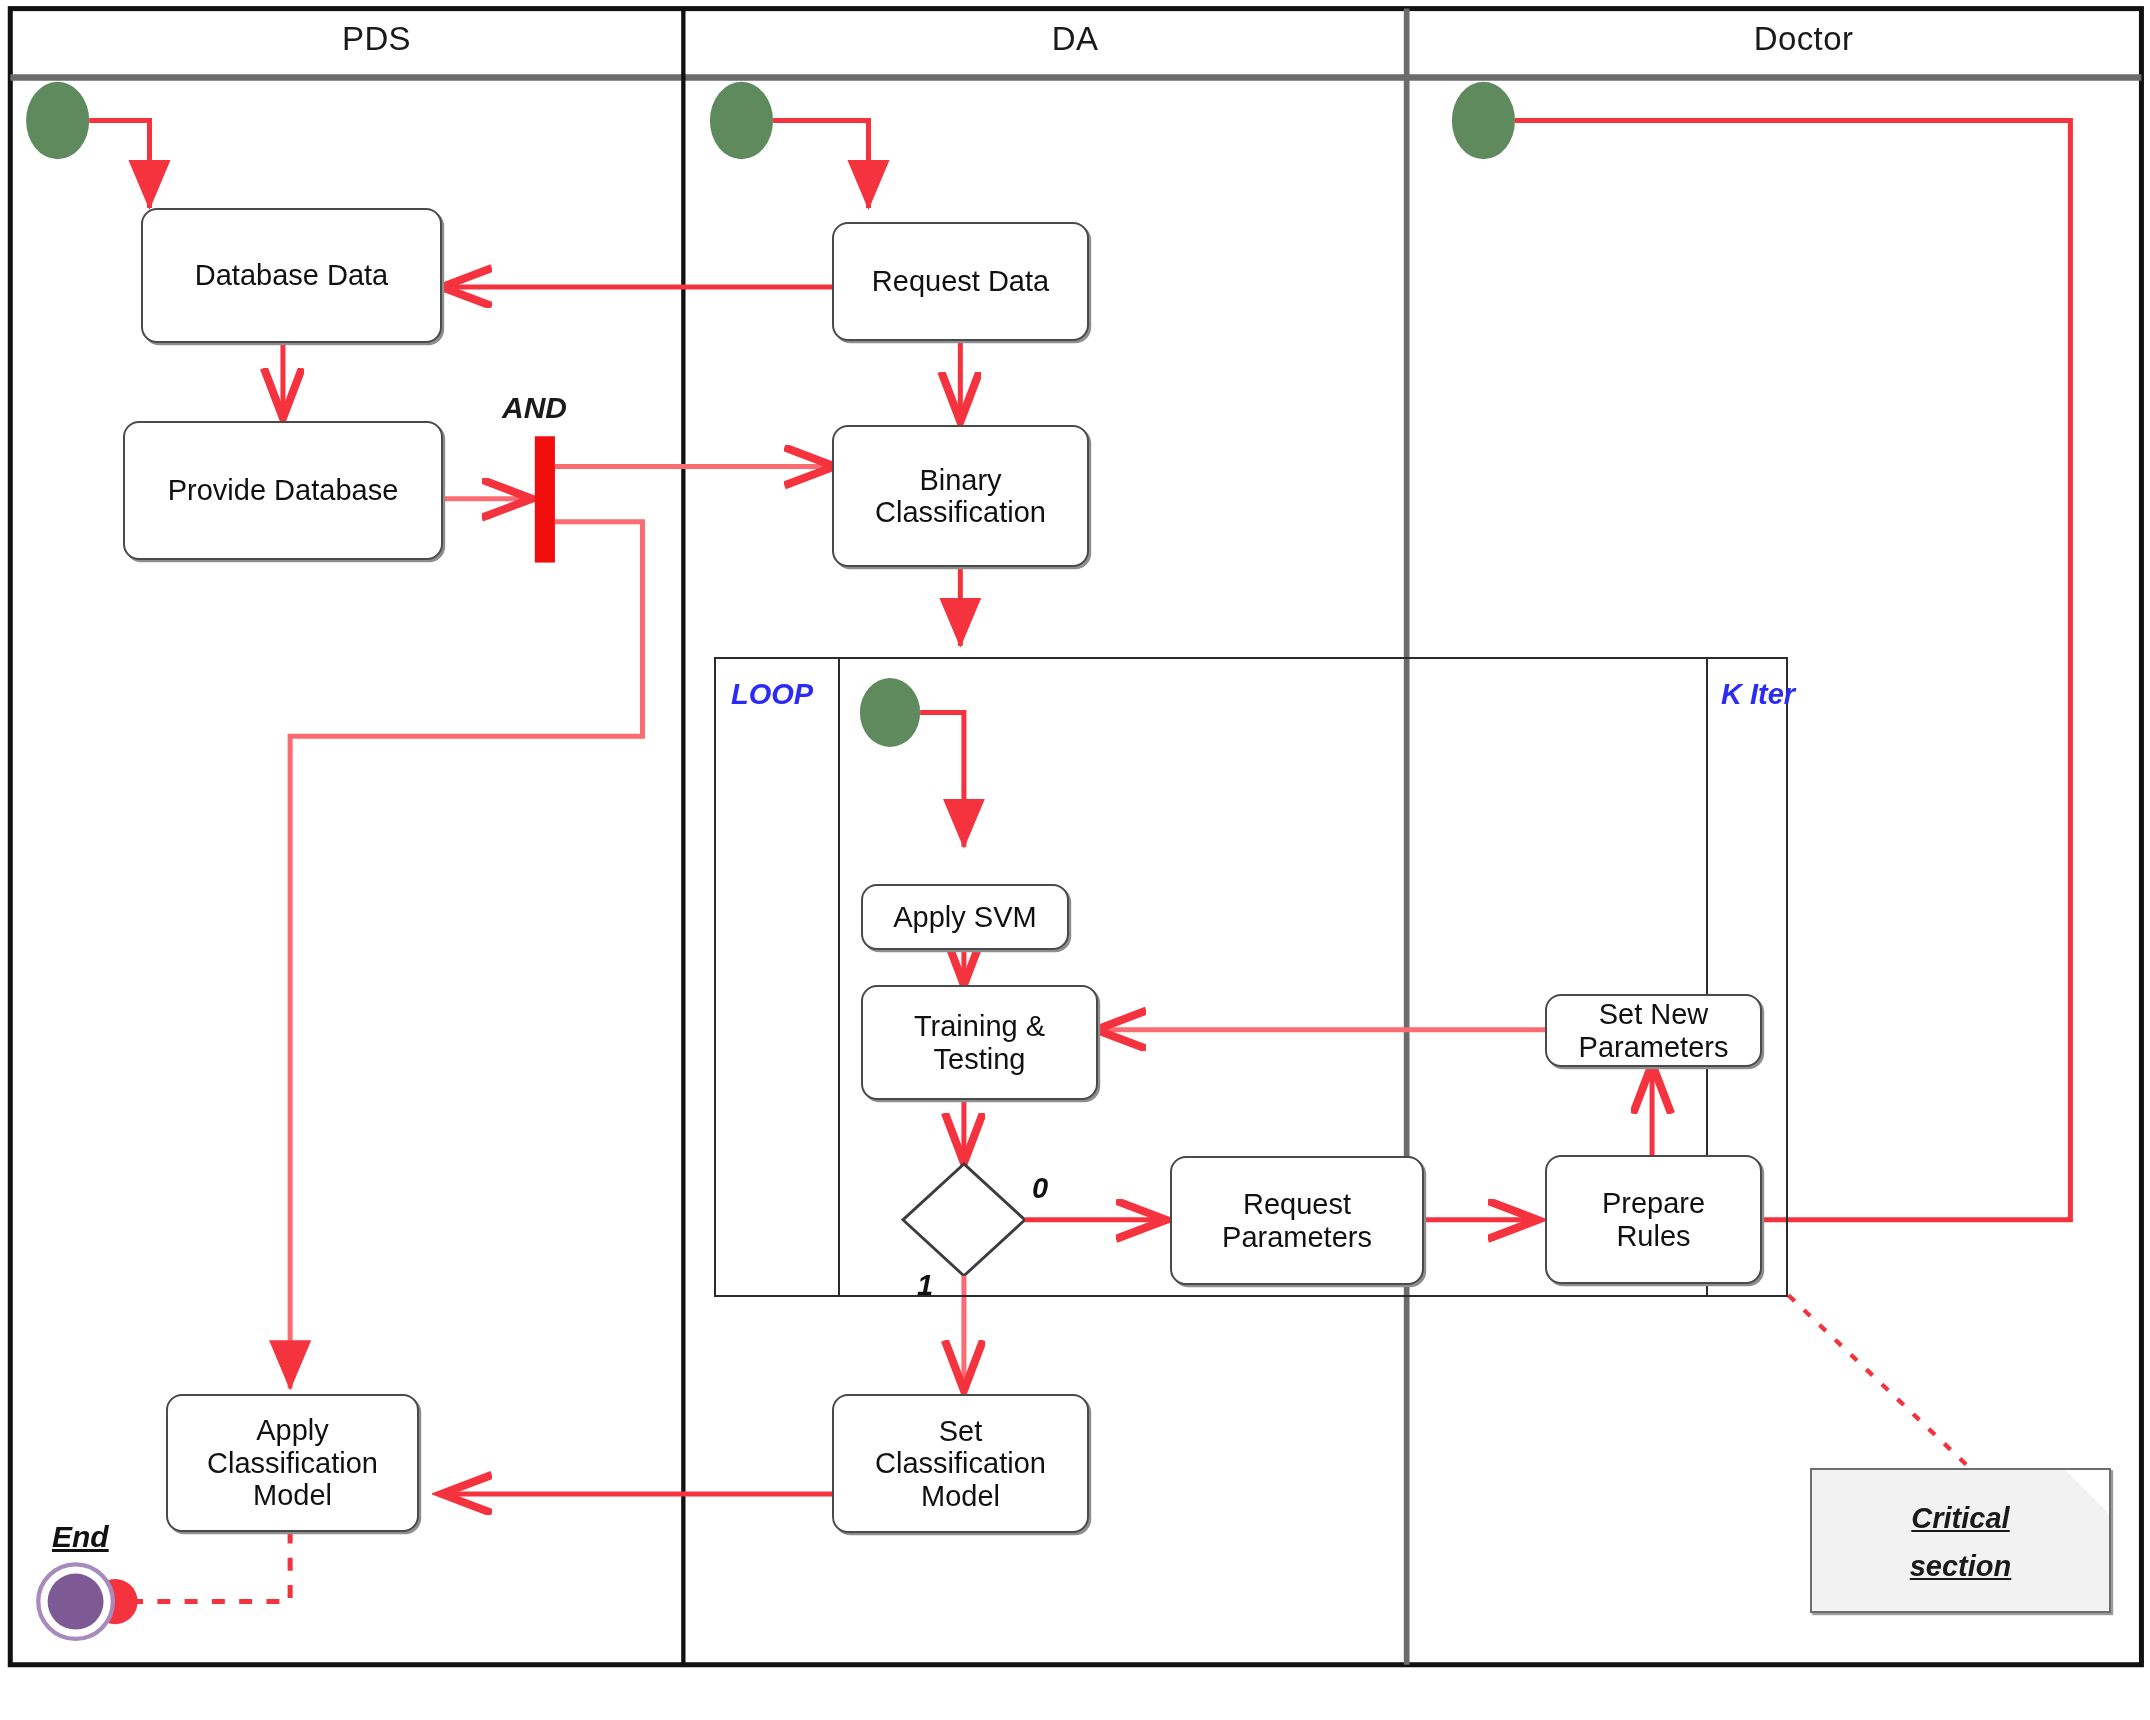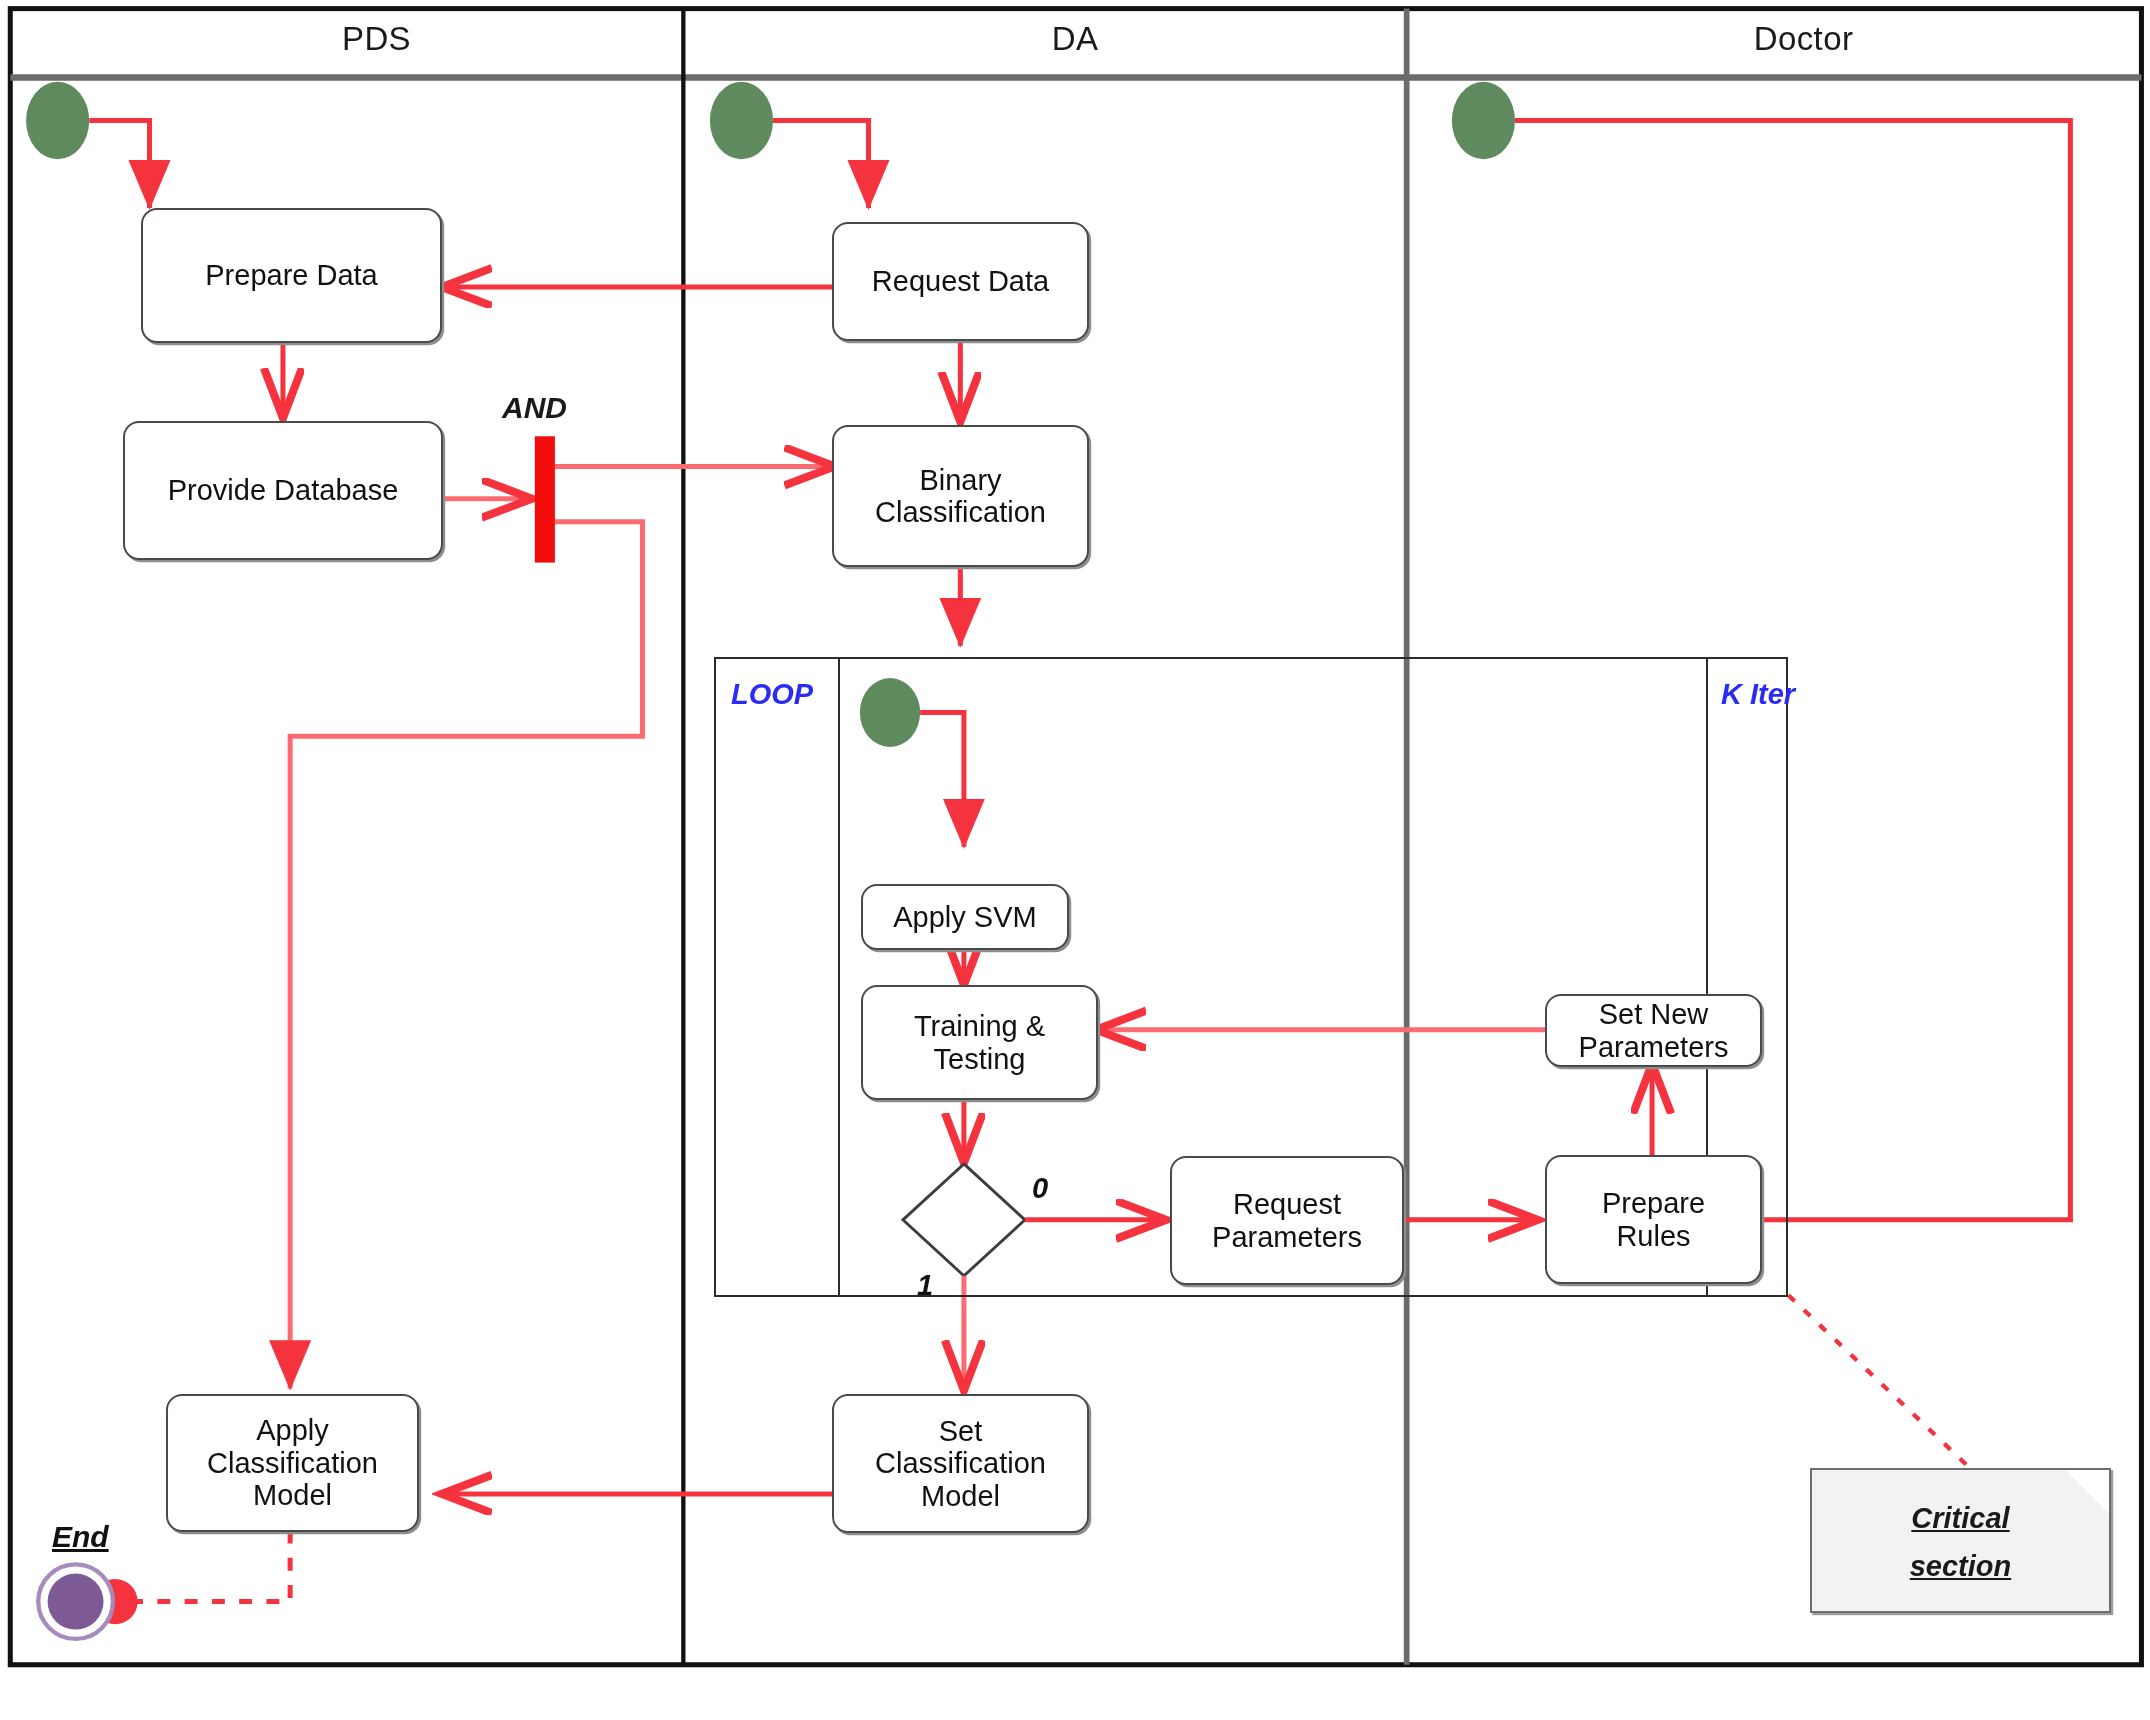--- a/index.html
+++ b/index.html
@@ -150,39 +150,39 @@
   <div class="lane-title" style="left:1409px;top:20px;width:729px;">Doctor</div>
   <div class="lane-title" style="left:686px;top:20px;width:718px;">DA</div>
 
   <div class="frame" style="left:714px;top:657px;width:1074px;height:640px;"></div>
   <div class="frame-div" style="left:838px;top:659px;height:636px;"></div>
   <div class="frame-div" style="left:1706px;top:659px;height:636px;"></div>
 
   <div class="frame-label" style="left:731px;top:678px;">LOOP</div>
   <div class="frame-label" style="left:1721px;top:678px;">K Iter</div>
 
-  <div class="node" style="left:141px;top:208px;width:301px;height:135px;">Prepare Data</div>
+  <div class="node" style="left:141px;top:208px;width:301px;height:135px;">Database Data</div>
 
   <div class="node" style="left:123px;top:421px;width:320px;height:139px;">Provide Database</div>
 
   <div class="node" style="left:166px;top:1394px;width:253px;height:138px;white-space:pre-line;">Apply
 Classification
 Model</div>
 
   <div class="node" style="left:832px;top:222px;width:257px;height:119px;">Request Data</div>
 
   <div class="node" style="left:832px;top:425px;width:257px;height:142px;white-space:pre-line;">Binary
 Classification</div>
 
   <div class="node" style="left:861px;top:853px;width:208px;height:66px;margin-top:31px;">Apply SVM</div>
 
   <div class="node" style="left:861px;top:985px;width:237px;height:115px;white-space:pre-line;">Training &amp;
 Testing</div>
 
-  <div class="node" style="left:1170px;top:1156px;width:234px;height:129px;white-space:pre-line;">Request
+  <div class="node" style="left:1170px;top:1156px;width:254px;height:129px;white-space:pre-line;">Request
 Parameters</div>
 
   <div class="node" style="left:832px;top:1394px;width:257px;height:139px;white-space:pre-line;">Set
 Classification
 Model</div>
 
   <div class="node" style="left:1545px;top:994px;width:217px;height:73px;white-space:pre-line;">Set New
 Parameters</div>
 
   <div class="node" style="left:1545px;top:1155px;width:217px;height:129px;white-space:pre-line;">Prepare

